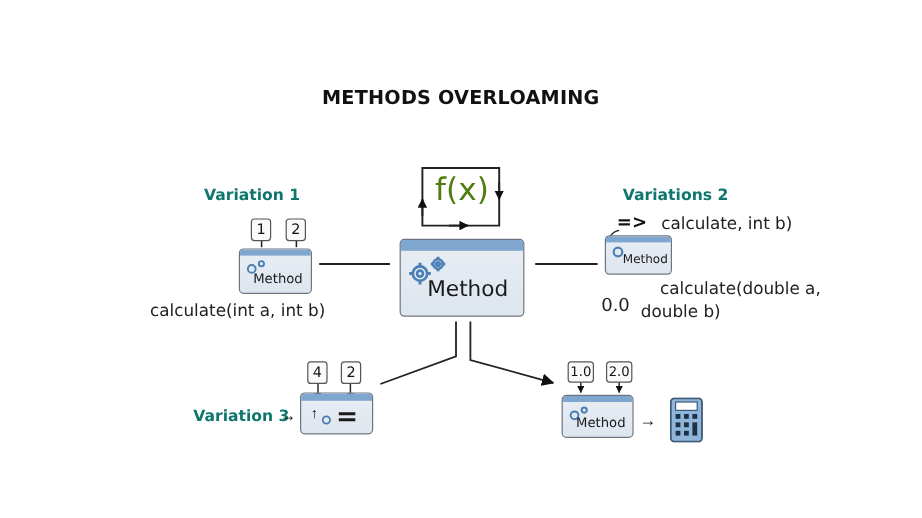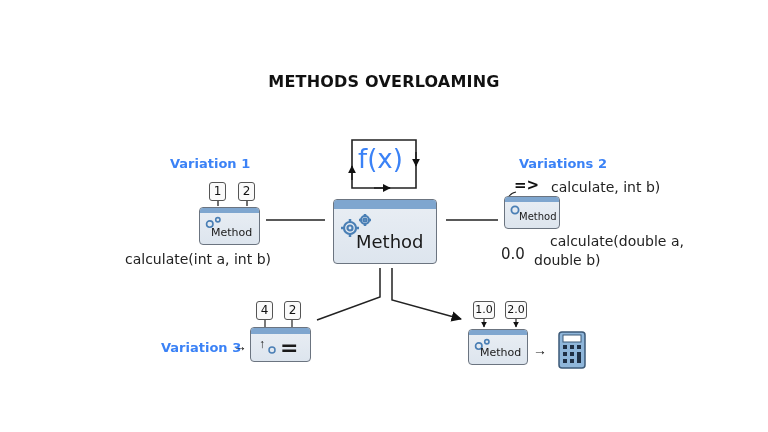--- a/index.html
+++ b/index.html
@@ -2,21 +2,21 @@
 <html><head>
 <meta charset="utf-8">
 <style>
   html, body { margin: 0; padding: 0; }
   body {
     width: 768px; height: 432px; background: #ffffff; position: relative;
     overflow: hidden; font-family: "Liberation Sans", "DejaVu Sans", sans-serif; color: #111;
   }
   .abs { position: absolute; }
   .title { left: 0; width: 768px; top: 72px; text-align: center; font-family: "DejaVu Sans", sans-serif; font-weight: bold; font-size: 16px; letter-spacing: 0.2px; color: #111; }
-  .label-bold { font-family: "DejaVu Sans", sans-serif; font-weight: bold; font-size: 13px; color: #3b82f6; white-space: nowrap; }
+  .label-bold { font-family: "DejaVu Sans", sans-serif; font-weight: bold; font-size: 13px; color: #0f766e; white-space: nowrap; }
   .sig { font-family: "DejaVu Sans", sans-serif; font-size: 14px; color: #222; white-space: nowrap; line-height: 19px; }
   .mbox {
     position: absolute; box-sizing: border-box; border: 1.5px solid #6b7480; border-radius: 4px;
     background: linear-gradient(#e9eef4, #dde5ee); overflow: hidden;
   }
   .mbox .bar { position: absolute; left: 0; right: 0; top: 0; background: #7fa6cf; }
   .mbox .mtext { position: absolute; font-family: "DejaVu Sans", sans-serif; color: #1a1a1a; white-space: nowrap; }
   .badge {
     position: absolute; box-sizing: border-box; border: 1.3px solid #555; border-radius: 3px; background: #fafafa;
     font-family: "DejaVu Sans", sans-serif; font-size: 12px; text-align: center; line-height: 16px; color: #111;
@@ -52,21 +52,21 @@
   <line x1="292" y1="319" x2="292" y2="333" stroke="#222" stroke-width="1.2" marker-end="url(#ahs)"></line>
 
   <line x1="484" y1="318" x2="484" y2="327" stroke="#222" stroke-width="1.2" marker-end="url(#ahs)"></line>
   <line x1="516" y1="318" x2="516" y2="327" stroke="#222" stroke-width="1.2" marker-end="url(#ahs)"></line>
 
   <path d="M516,192 Q506,194 508,206" fill="none" stroke="#222" stroke-width="1.2"></path>
 </svg>
 
 <div class="abs title">METHODS OVERLOAMING</div>
 
-<div class="abs" style="left:358px; top:144px; width:54px; text-align:left; font-family:'DejaVu Sans',sans-serif; font-size:26px; color:#3b82f6;">f(x)</div>
+<div class="abs" style="left:358px; top:144px; width:54px; text-align:center; font-family:'DejaVu Sans',sans-serif; font-size:26px; color:#4d7c0f;">f(x)</div>
 
 <div class="mbox" style="left:333px; top:199px; width:104px; height:65px;">
   <div class="bar" style="height:9px;"></div>
   <svg class="abs" style="left:5px; top:13px;" width="34" height="26" viewBox="0 0 34 26">
     <g fill="none" stroke="#4a7fb5" stroke-width="2.2">
       <circle cx="11" cy="15" r="6"></circle>
         <circle cx="11" cy="15" r="2.5"></circle>
       <circle cx="26" cy="7" r="4"></circle>
         <circle cx="26" cy="7" r="1.5"></circle>
     </g>

